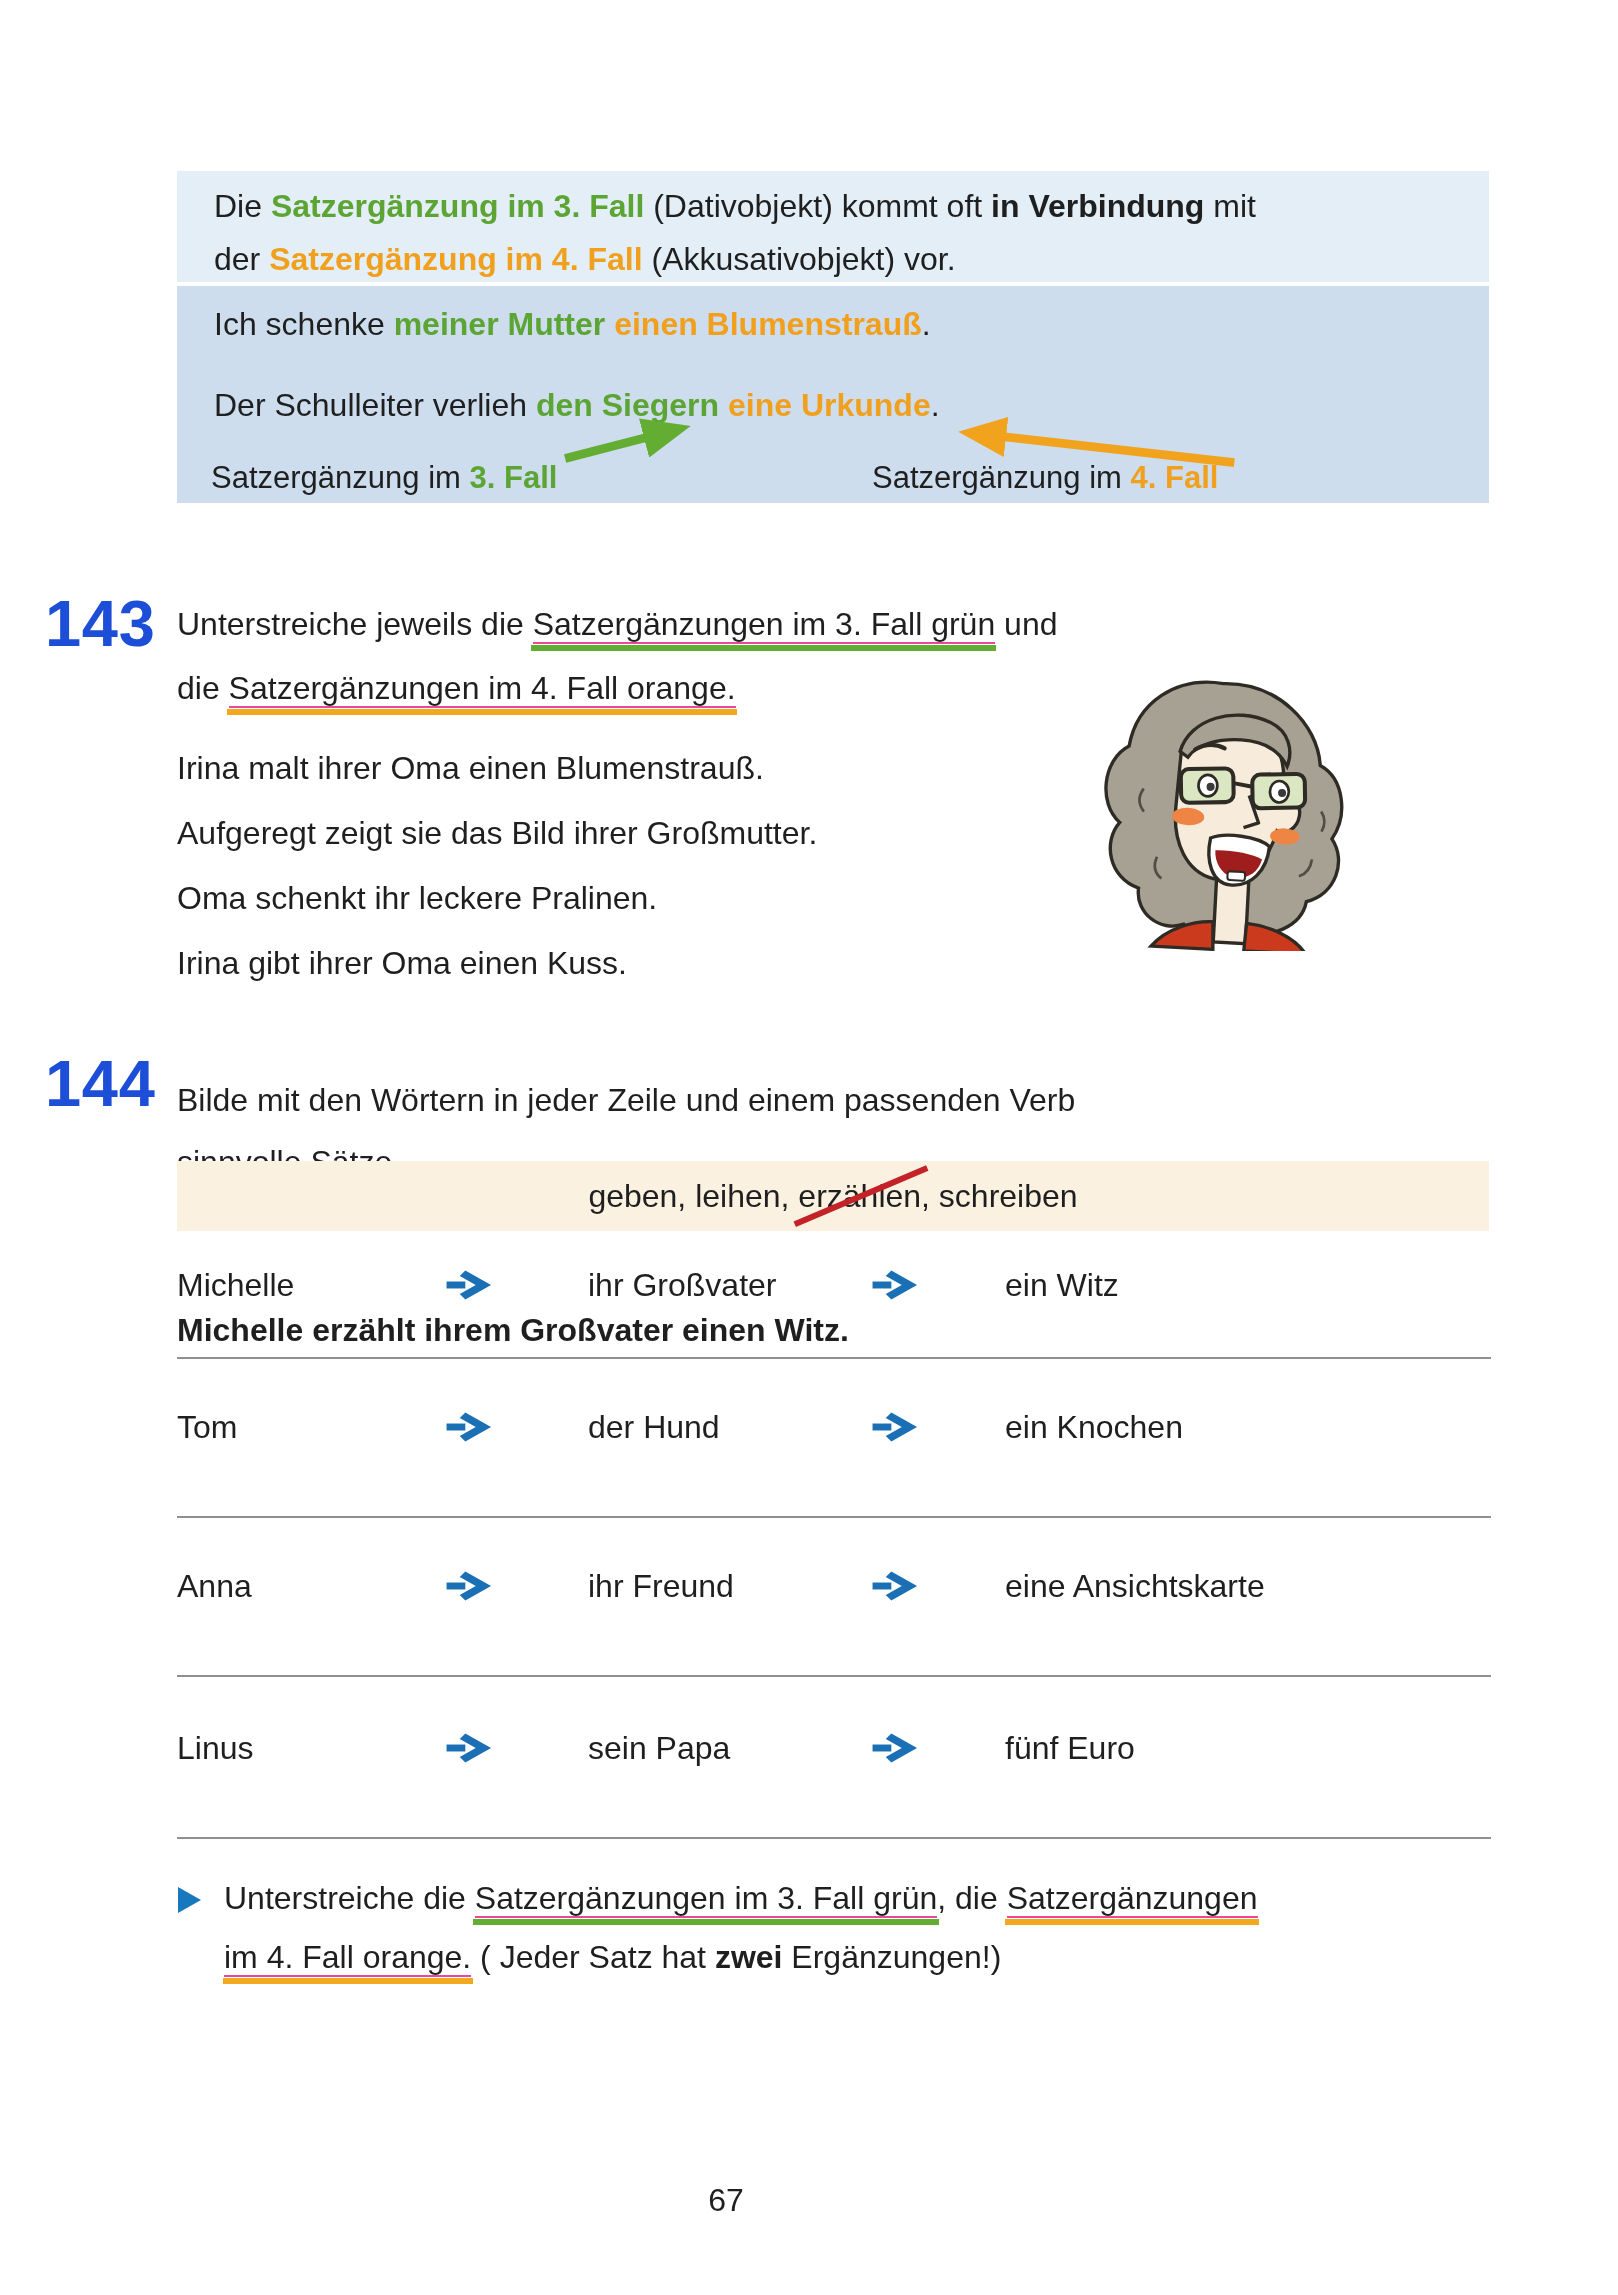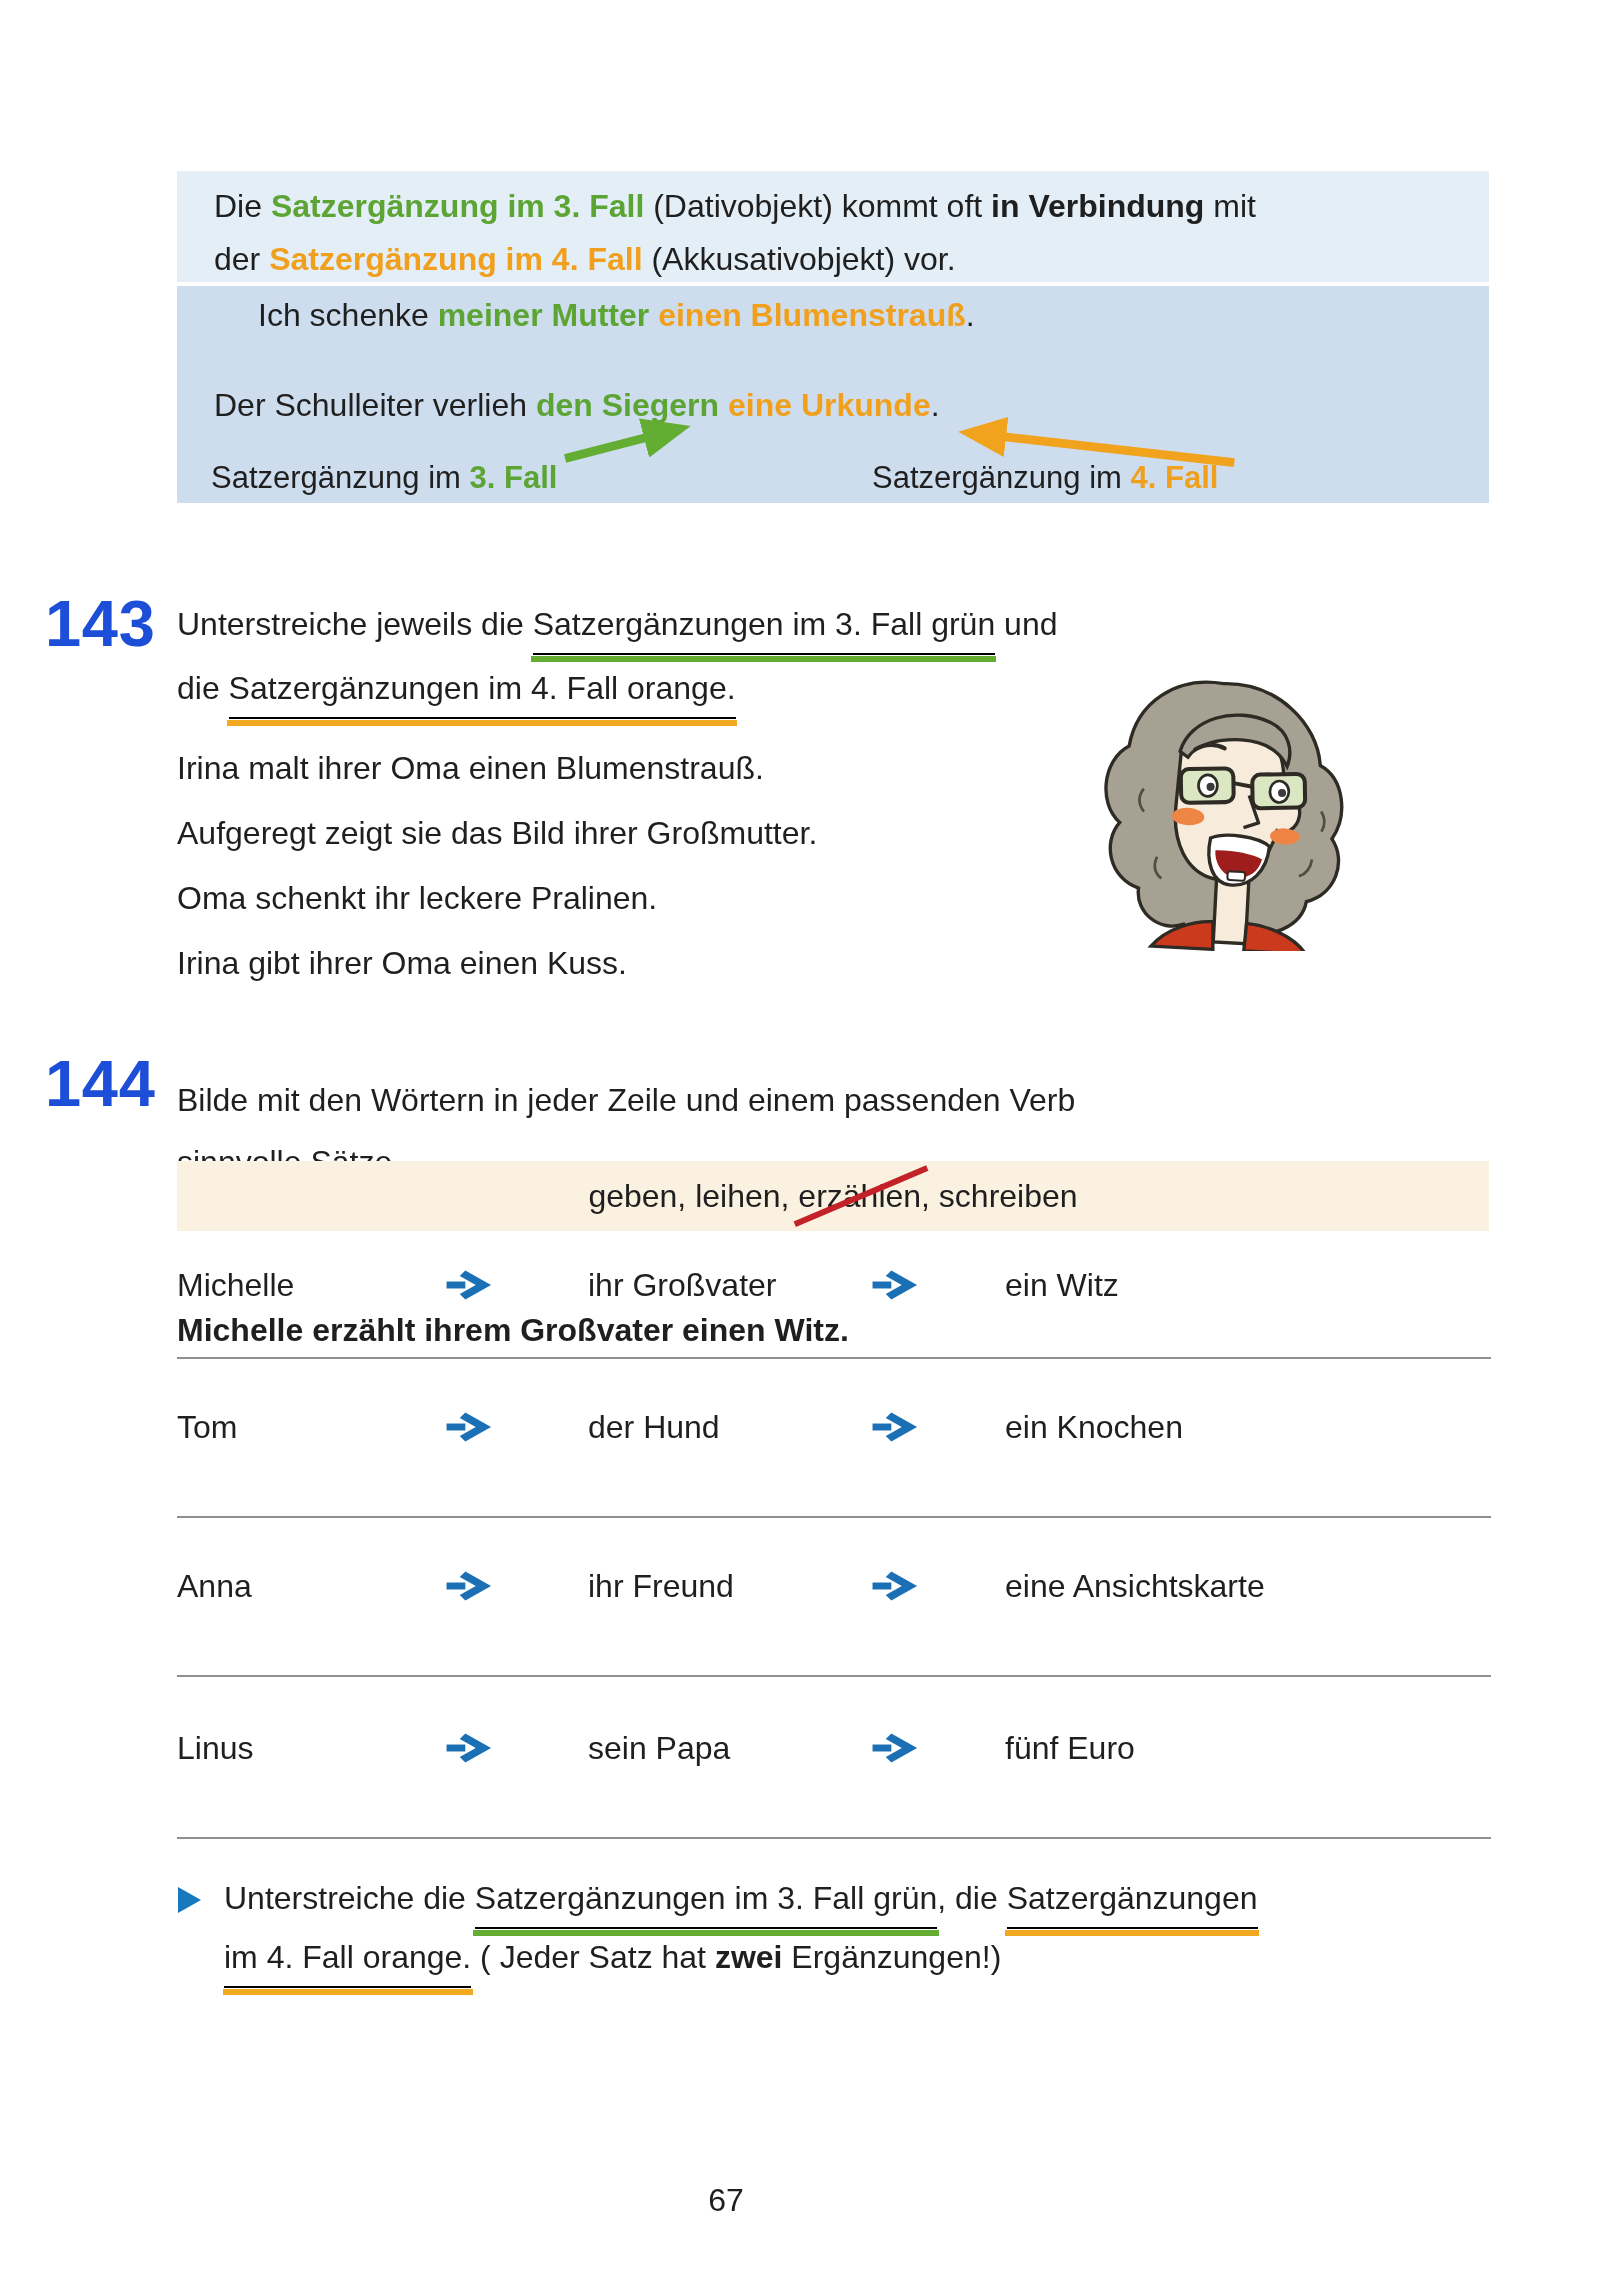--- a/index.html
+++ b/index.html
@@ -12,40 +12,40 @@
   
   .rulebox{
     left:177px;top:171px;width:1312px;height:111px;background:#e3eef7;
     font-size:32px;line-height:53px;padding:9.4px 0 0 37px;box-sizing:border-box;
   }
   .exbox{
     left:177px;top:286px;width:1312px;height:217px;background:#cdddee;
     font-size:32px;box-sizing:border-box;
   }
   .exbox .sent{position:absolute;left:37px;white-space:nowrap;}
-  .exbox .s1{top:11px;margin-left:44px;}
+  .exbox .s1{top:20px;}
   .exbox .s2{top:101px;}
   .exbox .lab{position:absolute;bottom:6.7px;font-size:31px;white-space:nowrap;}
   .lab3{left:34px;}
   .lab4{left:695px;}
   .arrowsvg{position:absolute;left:0;top:0;pointer-events:none;}
   
   .g{color:#5ca534;font-weight:700;}
   .o{color:#f1a01e;font-weight:700;}
   .b{font-weight:700;text-align:right;}
   
   .exnum{
     color:#1d4ed8;font-weight:700;font-size:65px;line-height:65px;left:45px;
     letter-spacing:0.7px;
   }
   
   .instr{font-size:32px;line-height:64px;left:177px;white-space:nowrap;}
   .sentences{left:177px;font-size:32px;line-height:65px;}
   
-  .ul{position:relative;border-bottom:2px solid #000000;padding-bottom:11px;}
+  .ul{position:relative;border-bottom:2px solid #ec4899;padding-bottom:0;}
   .ul::after{content:"";position:absolute;left:-1.3px;right:-1.3px;bottom:-9.4px;height:6.7px;}
   .mark-g::after{background:#63ad33;}
   .mark-o::after{background:#f2a81f;}
   
   .verbbox{
     left:177px;top:1161px;width:1312px;height:70px;background:#faf1e0;
     font-size:32px;line-height:70px;text-align:center;
   }
   .struck{position:relative;display:inline-block;}
   .struck::after{

